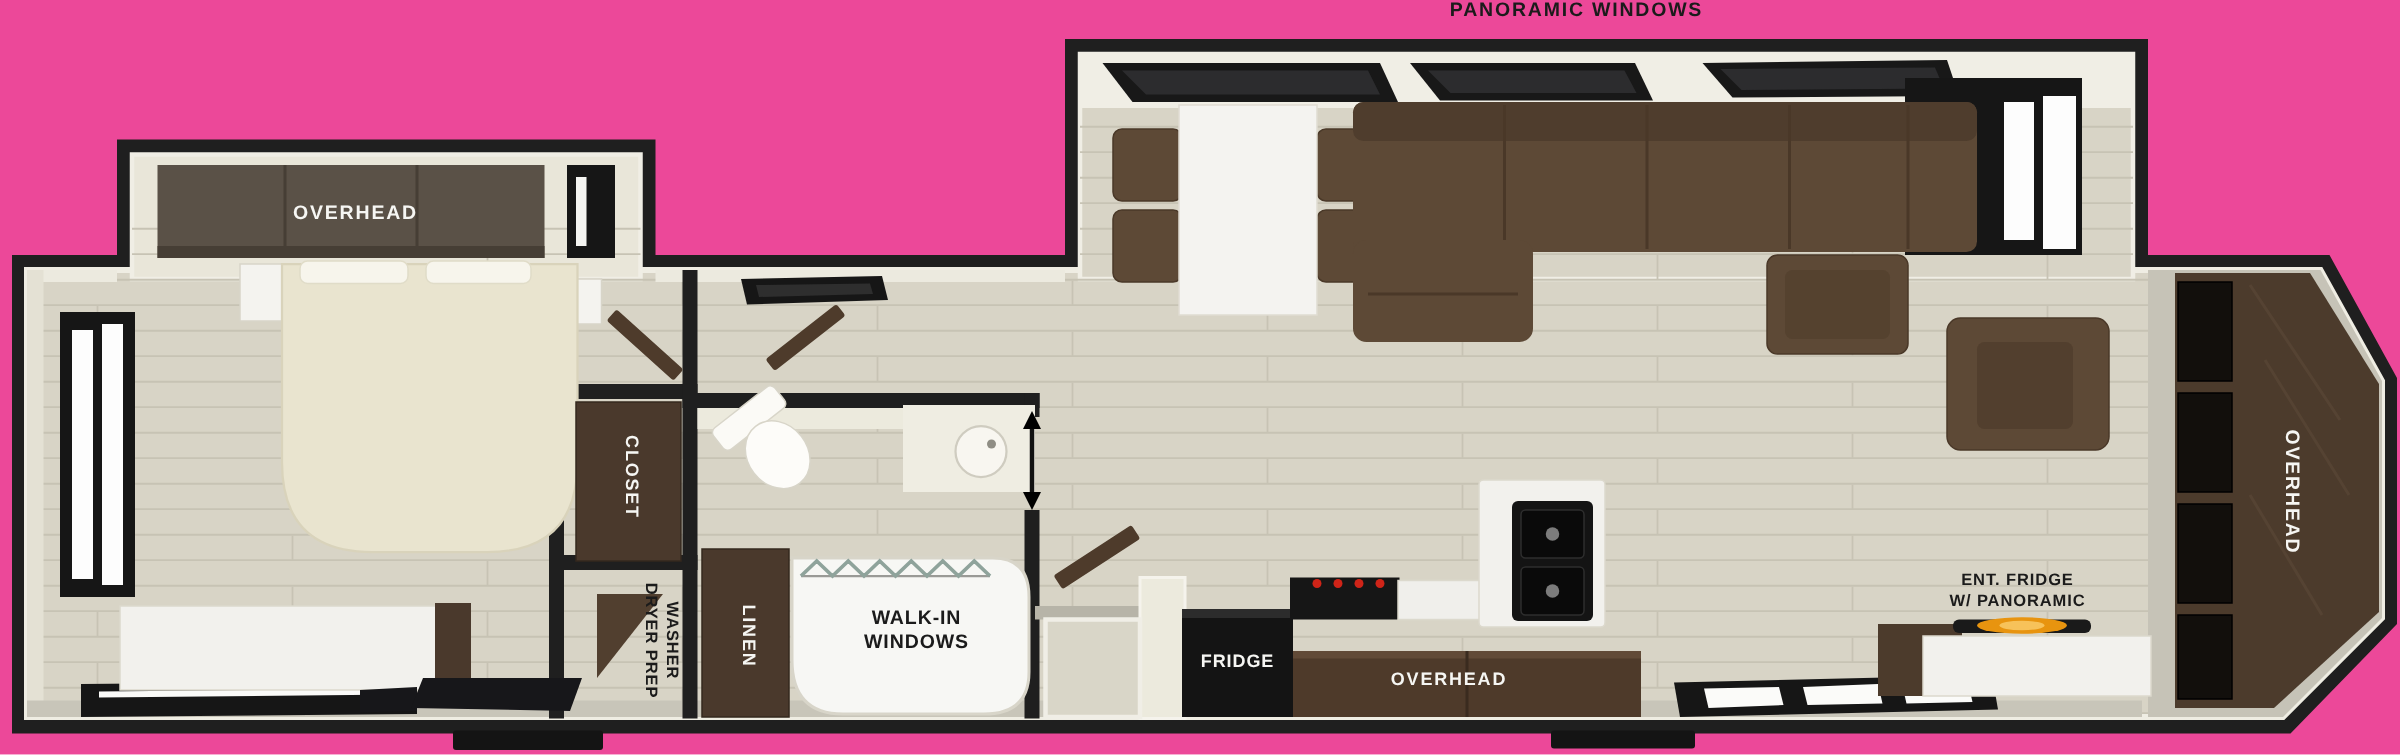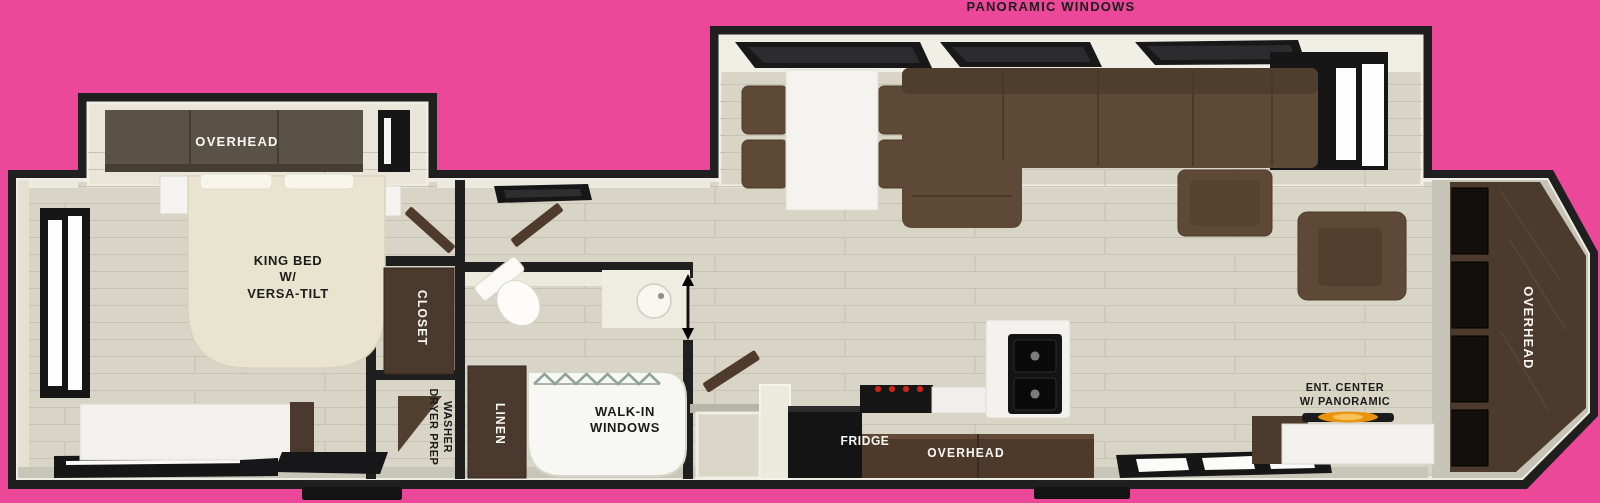--- a/index.html
+++ b/index.html
@@ -261,44 +261,39 @@
   <g fill="#141414">
     <rect x="302" y="487" width="100" height="13" rx="2"></rect>
     <rect x="1034" y="487" width="96" height="12" rx="2"></rect>
   </g>
 </svg>
 
 <div class="lbl fs13 ls1" style="left:1051px;top:7px;">PANORAMIC WINDOWS</div>
 
 <div class="lbl white fs13 ls1" style="left:237px;top:142px;">OVERHEAD</div>
 
-<div class="lbl fs13" style="left:288px;top:277px;">
-  <div>KING BED</div>
-  <div>W/</div>
-  <div>VERSA-TILT</div>
-</div>
 
 <div class="lbl vert white fs12 ls1" style="left:421px;top:318px;">CLOSET</div>
 
 <div class="lbl vert fs11" style="left:440px;top:427px;">
   <div>WASHER</div>
   <div>DRYER PREP</div>
 </div>
 
 <div class="lbl vert white fs12 ls1" style="left:499px;top:424px;">LINEN</div>
 
-<div class="lbl fs13" style="left:625px;top:420px;">
+<div class="lbl fs13" style="left:611px;top:420px;">
   <div>WALK-IN</div>
   <div>WINDOWS</div>
 </div>
 
-<div class="lbl white fs12" style="left:865px;top:441px;">FRIDGE</div>
+<div class="lbl white fs12" style="left:825px;top:441px;">FRIDGE</div>
 
 <div class="lbl white fs12 ls1" style="left:966px;top:453px;">OVERHEAD</div>
 
 <div class="lbl fs11" style="left:1345px;top:395px;">
-  <div>ENT. CENTER</div>
+  <div>ENT. FRIDGE</div>
   <div>W/ PANORAMIC</div>
 </div>
 
 <div class="lbl vert white fs13 ls1" style="left:1528px;top:328px;">OVERHEAD</div>
 
 </div>
 
 </body></html>

